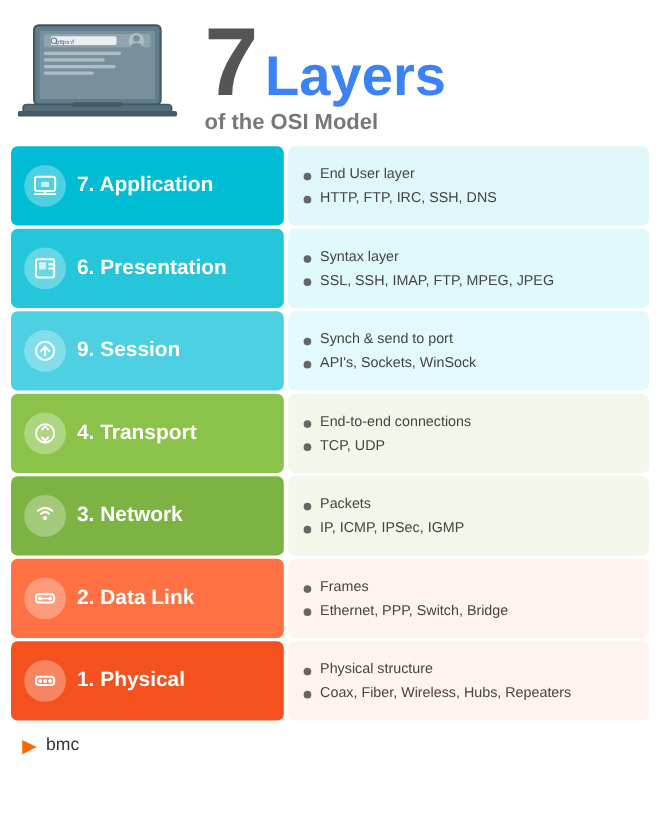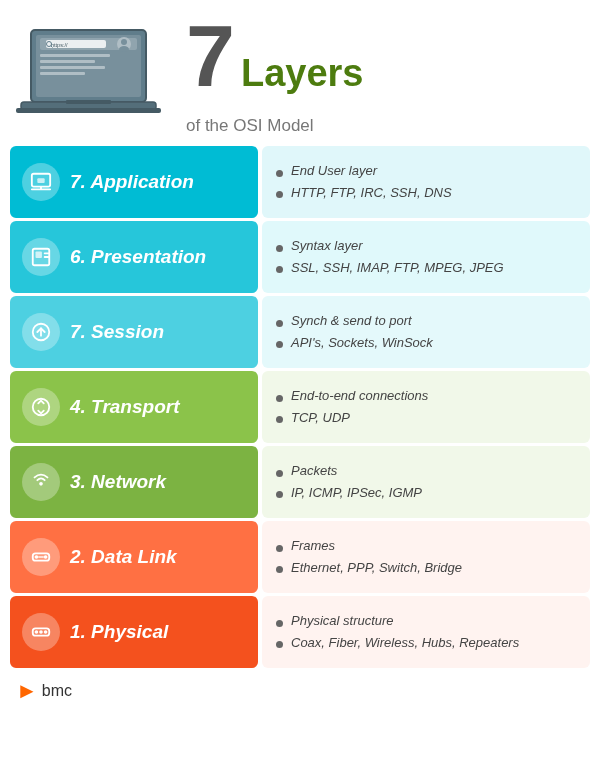--- a/index.html
+++ b/index.html
@@ -34,45 +34,44 @@
 
     .title-number {
       font-size: 88px;
       font-weight: 900;
       color: #555;
       line-height: 1;
       display: inline-block;
     }
 
     .title-layers {
-      font-size: 38px;
+      font-size: 51px;
       font-weight: 700;
-      color: #4d7c0f;
+      color: #3b82f6;
       line-height: 1;
     }
 
     .title-subtitle {
-      font-size: 17px;
+      font-size: 20px;
       color: #777;
-      font-weight: 400;
-      margin-top: 16px;
+      font-weight: 700;
+      margin-top: 0;
     }
 
     .title-row {
       display: flex;
       align-items: baseline;
       gap: 6px;
     }
 
     .layers-container {
       display: flex;
       flex-direction: column;
       gap: 3px;
       padding: 4px 10px 4px 10px;
-      font-style: italic;
     }
 
     .layer-row {
       display: flex;
       align-items: stretch;
       height: 72px;
       gap: 4px;
     }
 
     .layer-left {
@@ -276,21 +275,21 @@
       </div>
       <div class="layer-row">
         <div class="layer-left layer-5-left">
           <div class="layer-icon">
             <svg width="22" height="22" viewBox="0 0 24 24" fill="none" xmlns="http://www.w3.org/2000/svg">
               <circle cx="12" cy="12" r="9" stroke="white" stroke-width="2"></circle>
               <path d="M8 12 L12 8 L16 12" stroke="white" stroke-width="2" stroke-linecap="round" stroke-linejoin="round"></path>
               <line x1="12" y1="8" x2="12" y2="16" stroke="white" stroke-width="2" stroke-linecap="round"></line>
             </svg>
           </div>
-          <span class="layer-name">7. Session</span>
+          <span class="layer-name">9. Session</span>
         </div>
         <div class="layer-right layer-5-right">
           <div class="layer-bullet">
             <span class="bullet-dot"></span>
             <span>Synch &amp; send to port</span>
           </div>
           <div class="layer-bullet">
             <span class="bullet-dot"></span>
             <span>API's, Sockets, WinSock</span>
           </div>

